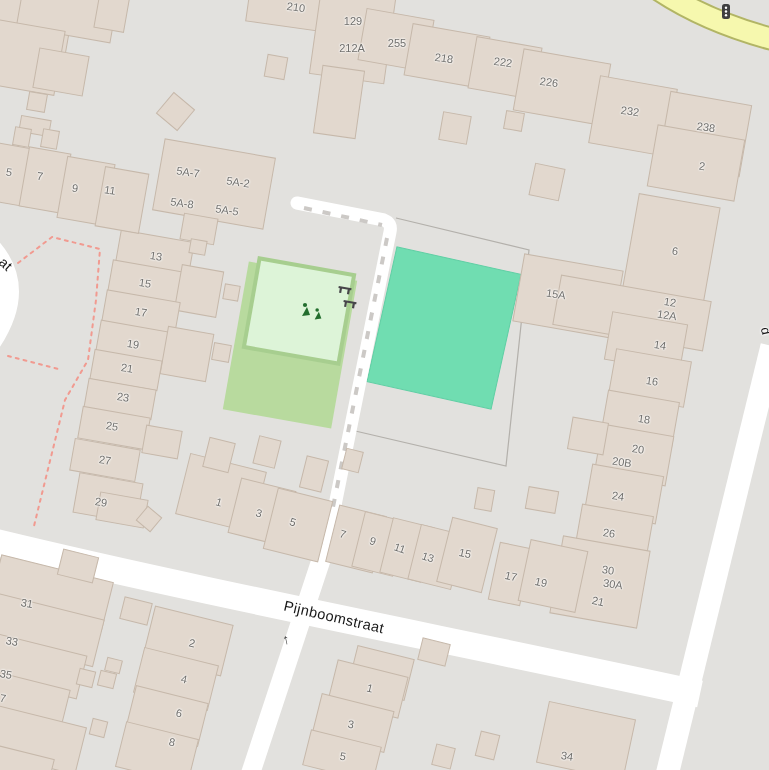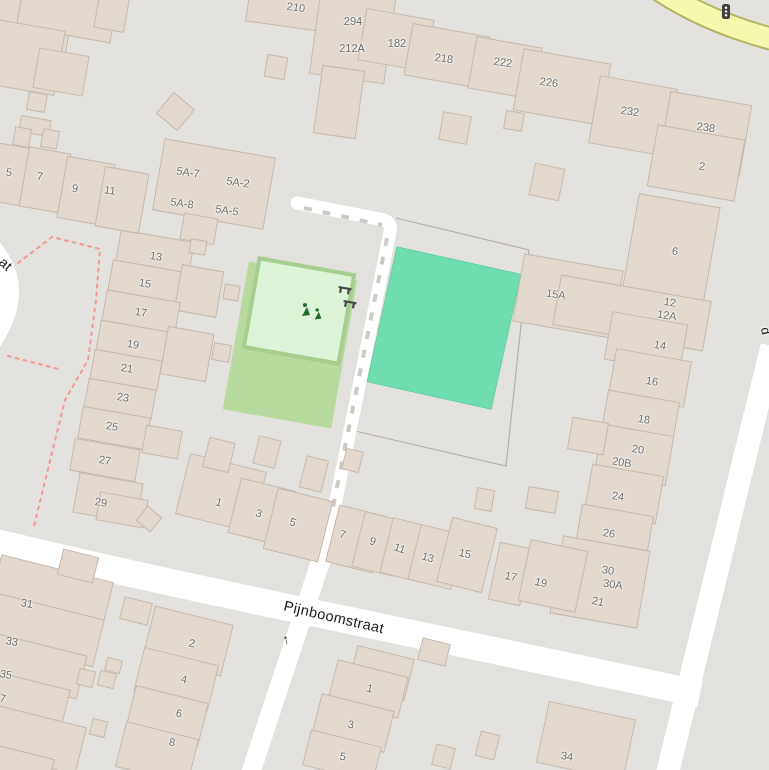--- a/index.html
+++ b/index.html
@@ -146,23 +146,23 @@
         <circle cx="305" cy="305" r="2.1"></circle>
         <path d="M 302,316 L 307,307 L 310,315 Z"></path>
       </g>
       <g fill="#226d2d">
         <circle cx="317.15" cy="310.05" r="1.785"></circle>
         <path d="M 314.6,319.4 L 318.85,311.75 L 321.4,318.55 Z"></path>
       </g>
     </svg>
   <div id="labels">
       <span class="hn" style="left: 296px; top: 7px; transform: translate(-50%, -50%) rotate(8deg);">210</span>
-      <span class="hn" style="left: 353px; top: 21px; transform: translate(-50%, -50%) rotate(0deg);">294</span>
+      <span class="hn" style="left: 353px; top: 21px; transform: translate(-50%, -50%) rotate(0deg);">129</span>
       <span class="hn" style="left: 352px; top: 48px; transform: translate(-50%, -50%) rotate(0deg);">212A</span>
-      <span class="hn" style="left: 397px; top: 43px; transform: translate(-50%, -50%) rotate(0deg);">182</span>
+      <span class="hn" style="left: 397px; top: 43px; transform: translate(-50%, -50%) rotate(0deg);">255</span>
       <span class="hn" style="left: 444px; top: 58px; transform: translate(-50%, -50%) rotate(8deg);">218</span>
       <span class="hn" style="left: 503px; top: 62px; transform: translate(-50%, -50%) rotate(8deg);">222</span>
       <span class="hn" style="left: 549px; top: 82px; transform: translate(-50%, -50%) rotate(8deg);">226</span>
       <span class="hn" style="left: 630px; top: 111px; transform: translate(-50%, -50%) rotate(8deg);">232</span>
       <span class="hn" style="left: 706px; top: 127px; transform: translate(-50%, -50%) rotate(8deg);">238</span>
       <span class="hn" style="left: 702px; top: 166px; transform: translate(-50%, -50%) rotate(8deg);">2</span>
       <span class="hn" style="left: 675px; top: 251px; transform: translate(-50%, -50%) rotate(8deg);">6</span>
       <span class="hn" style="left: 556px; top: 294px; transform: translate(-50%, -50%) rotate(8deg);">15A</span>
       <span class="hn" style="left: 670px; top: 302px; transform: translate(-50%, -50%) rotate(8deg);">12</span>
       <span class="hn" style="left: 667px; top: 315px; transform: translate(-50%, -50%) rotate(8deg);">12A</span>

